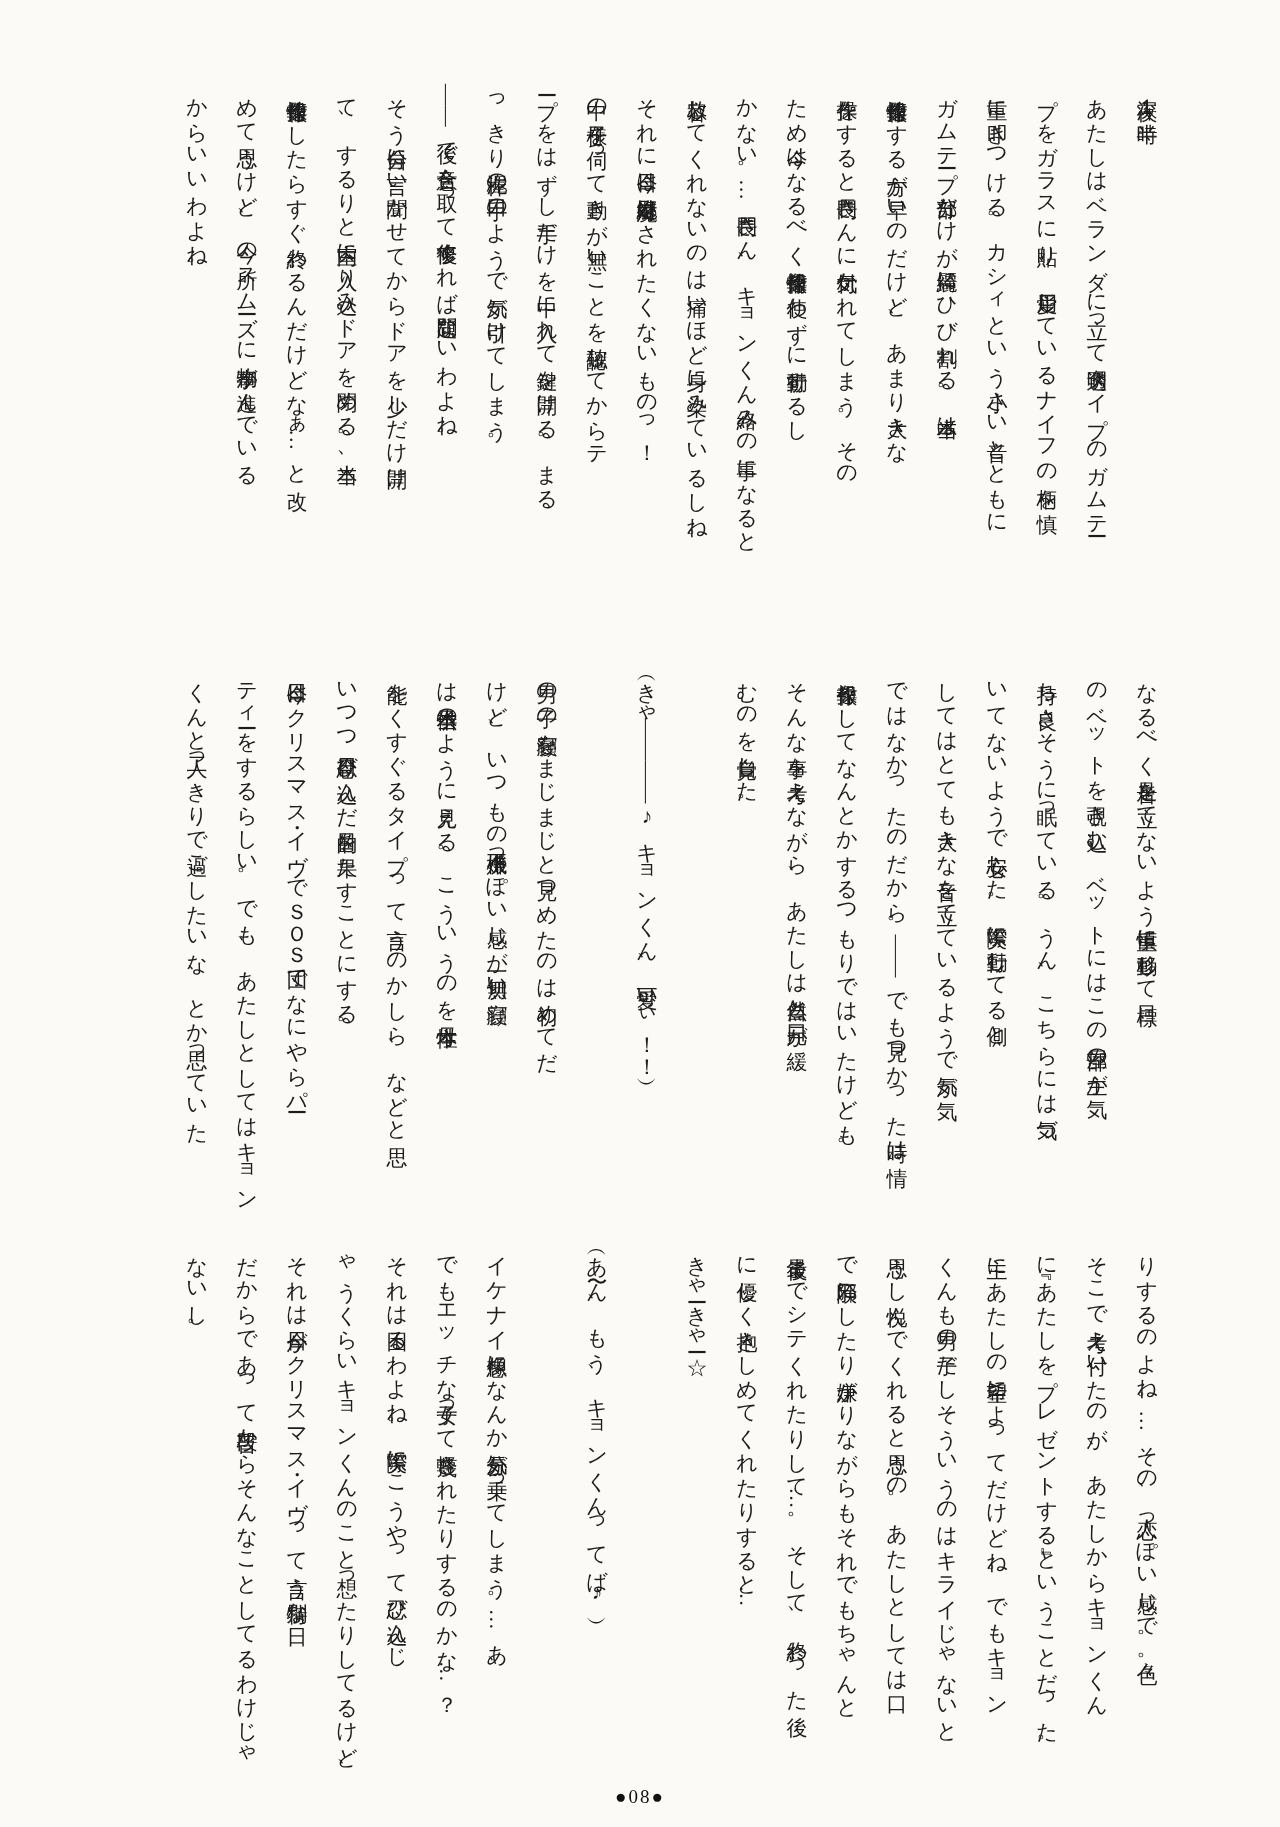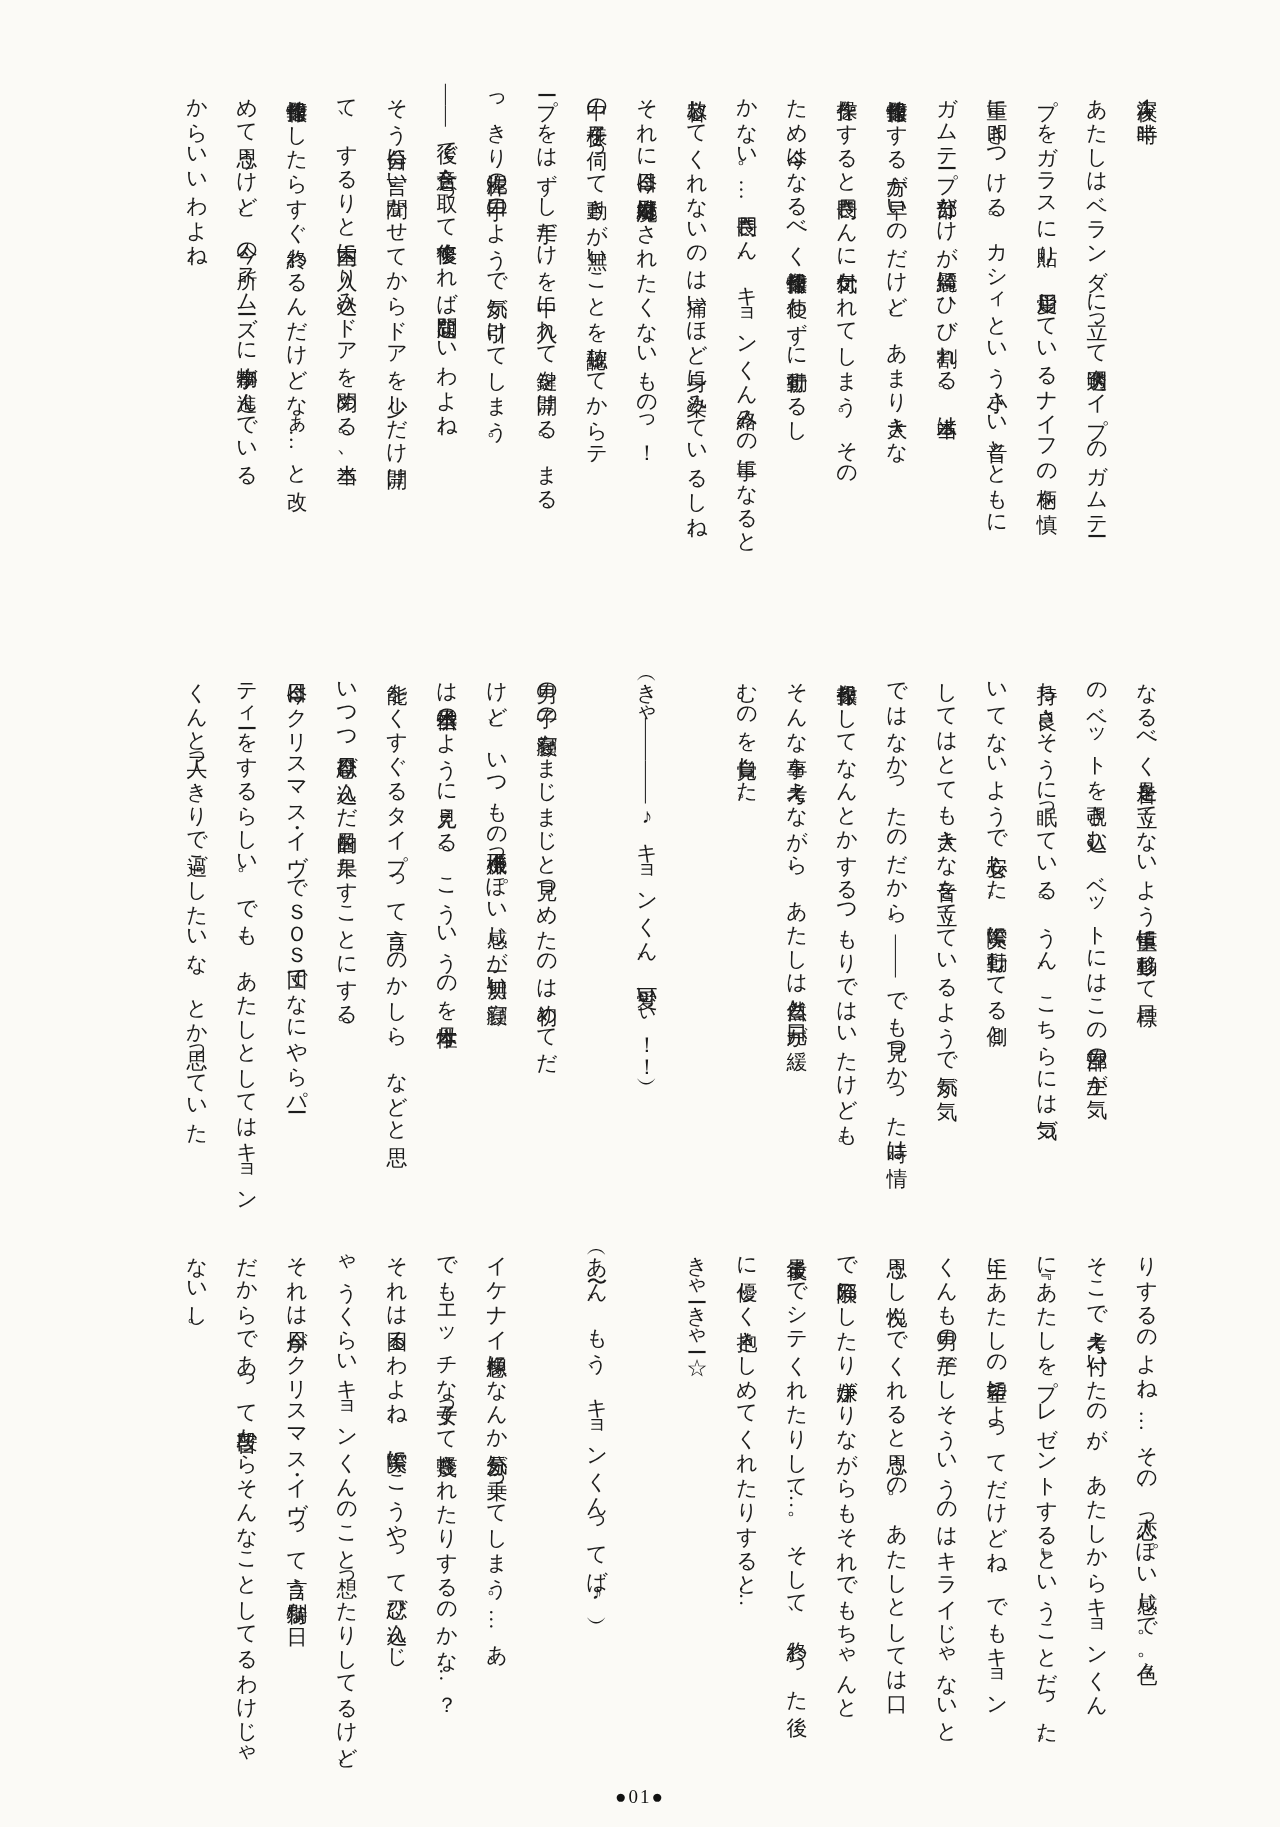--- a/index.html
+++ b/index.html
@@ -106,15 +106,15 @@
       <div class="vline"></div>
       <div class="vline">イケナイ想像になんか気分が乗ってしまう。…あ、</div>
       <div class="vline">でもエッチな女子って軽蔑されたりするのかな…？</div>
       <div class="vline">それは困るわよね。実際にこうやって忍び込んじ</div>
       <div class="vline">ゃうくらいキョンくんのこと想ったりしてるけど、</div>
       <div class="vline">それは今日がクリスマス・イヴって言う特別な日</div>
       <div class="vline">だからであって普段からそんなことしてるわけじゃ</div>
       <div class="vline">ないし。</div>
     </div>
 
-  <div class="pagenum">●01●</div>
+  <div class="pagenum">●08●</div>
 
 </div>
 
 </body></html>

